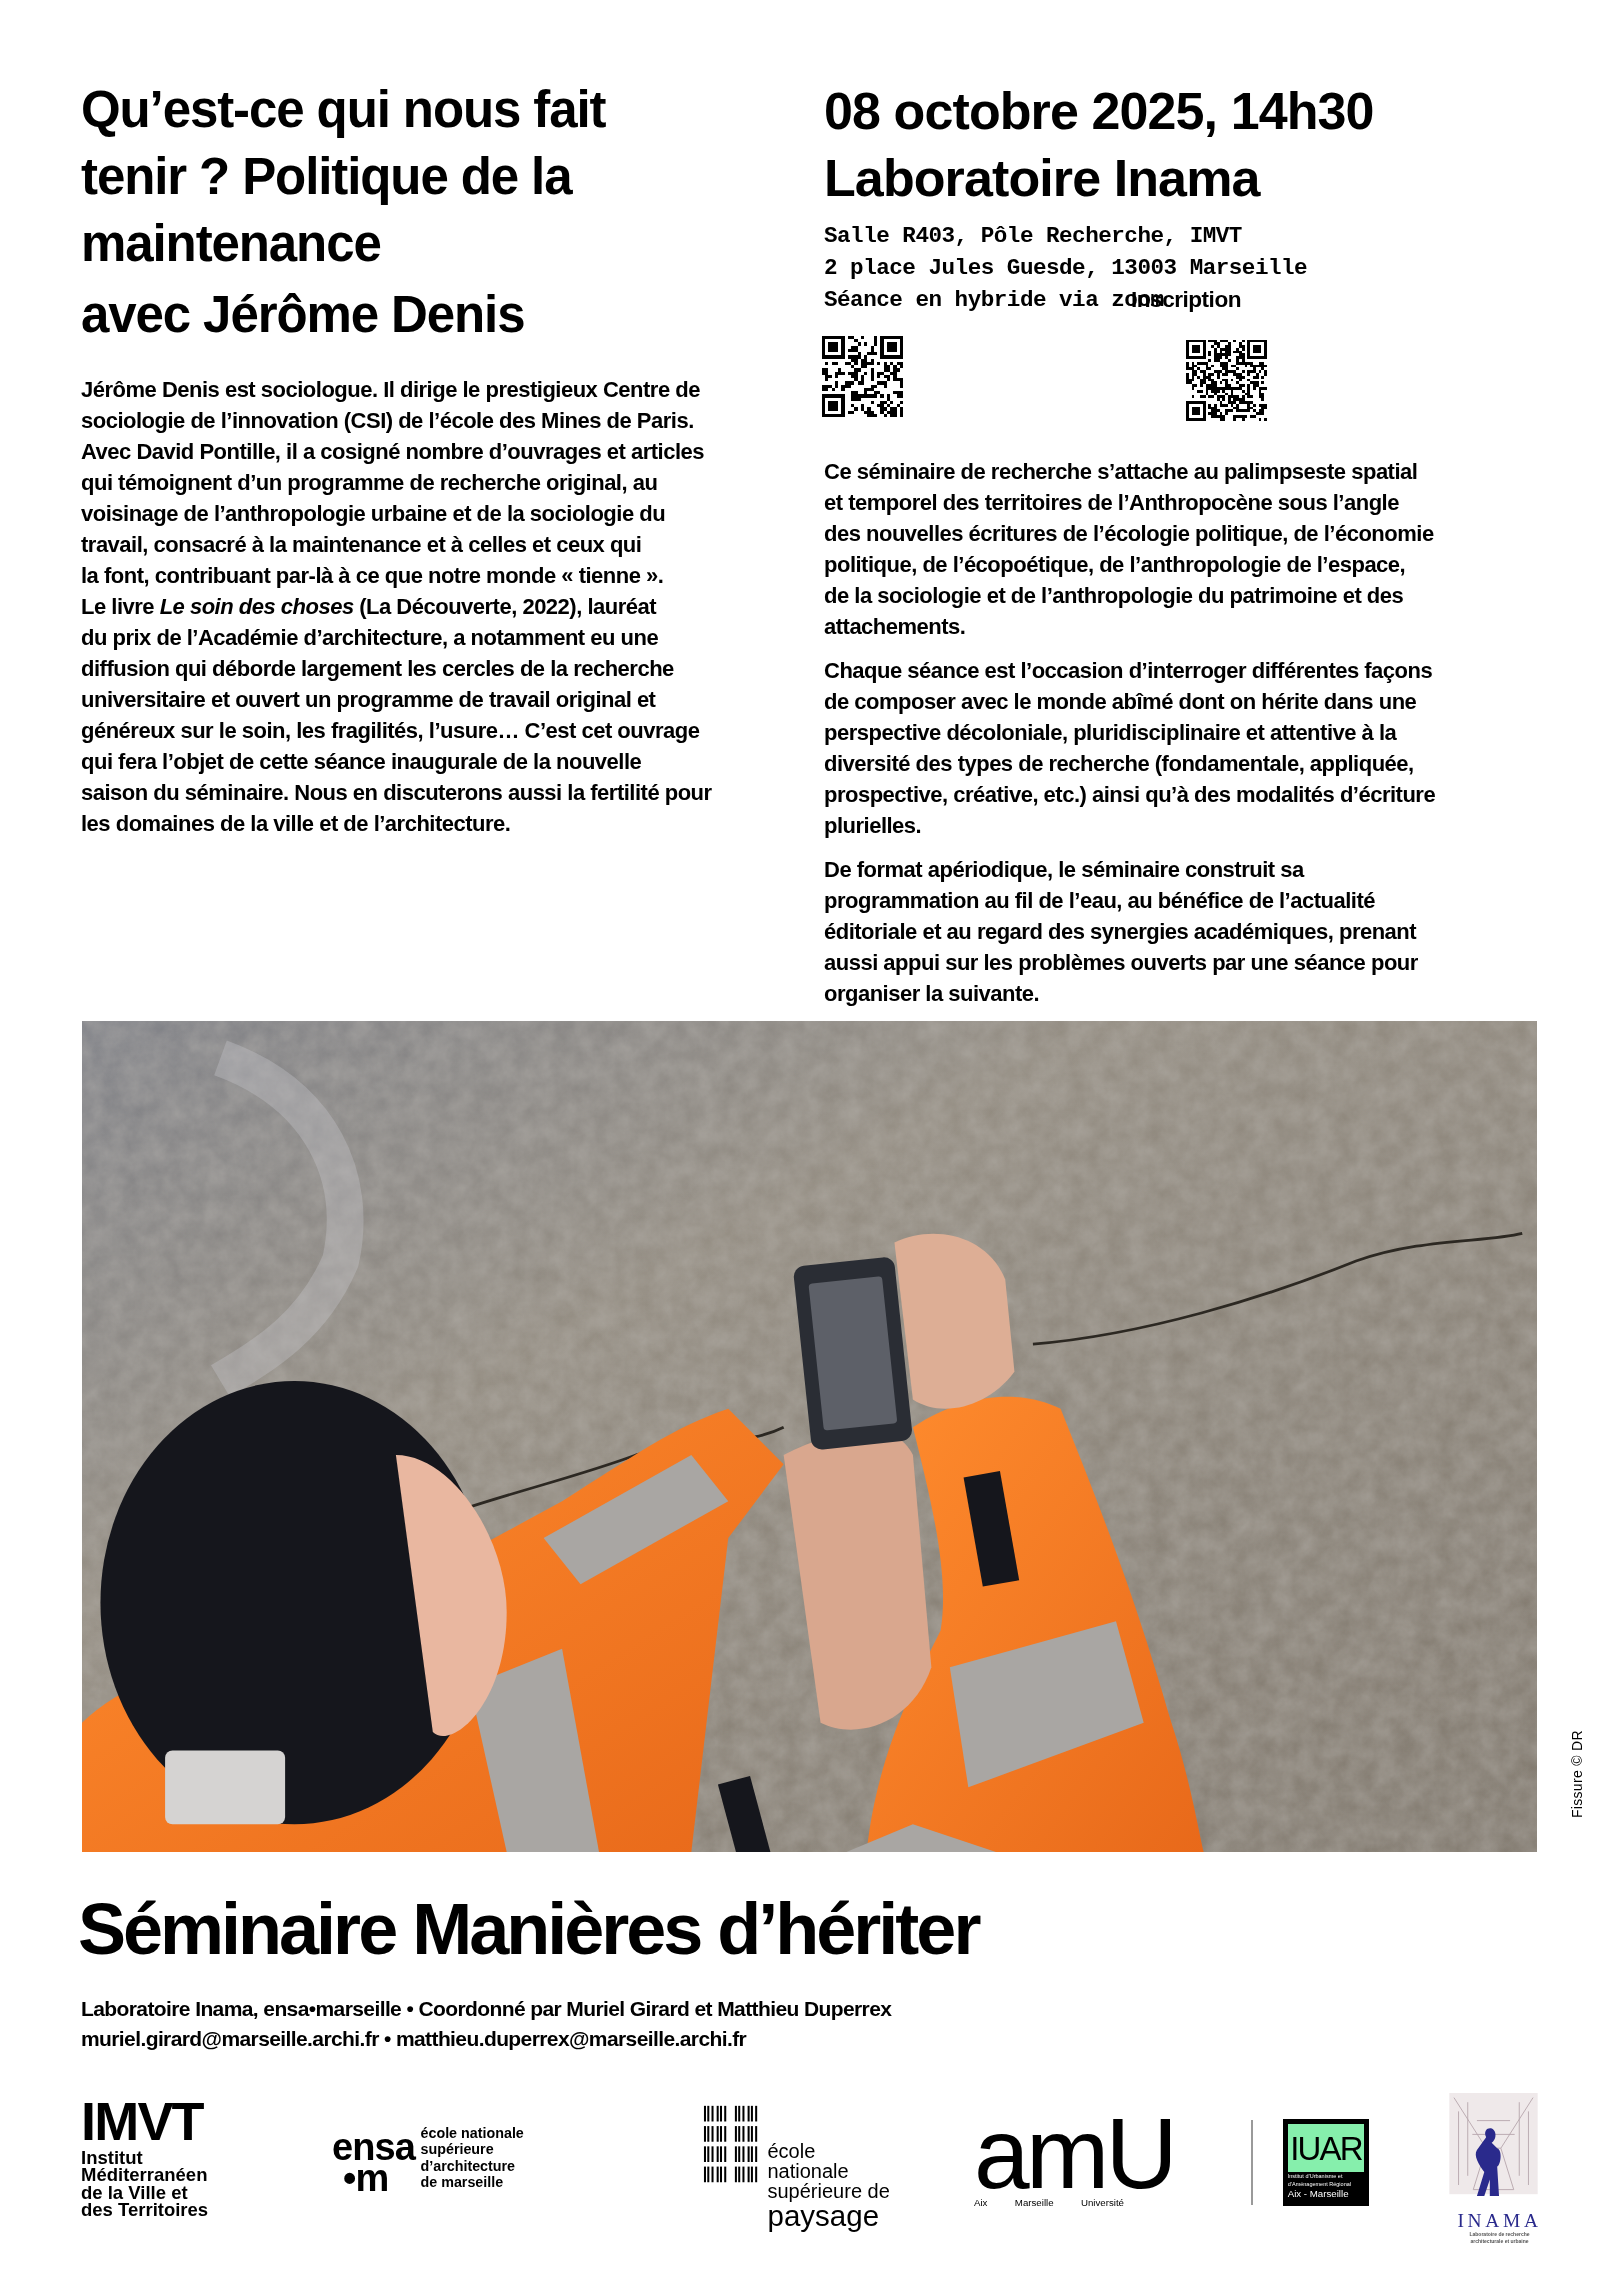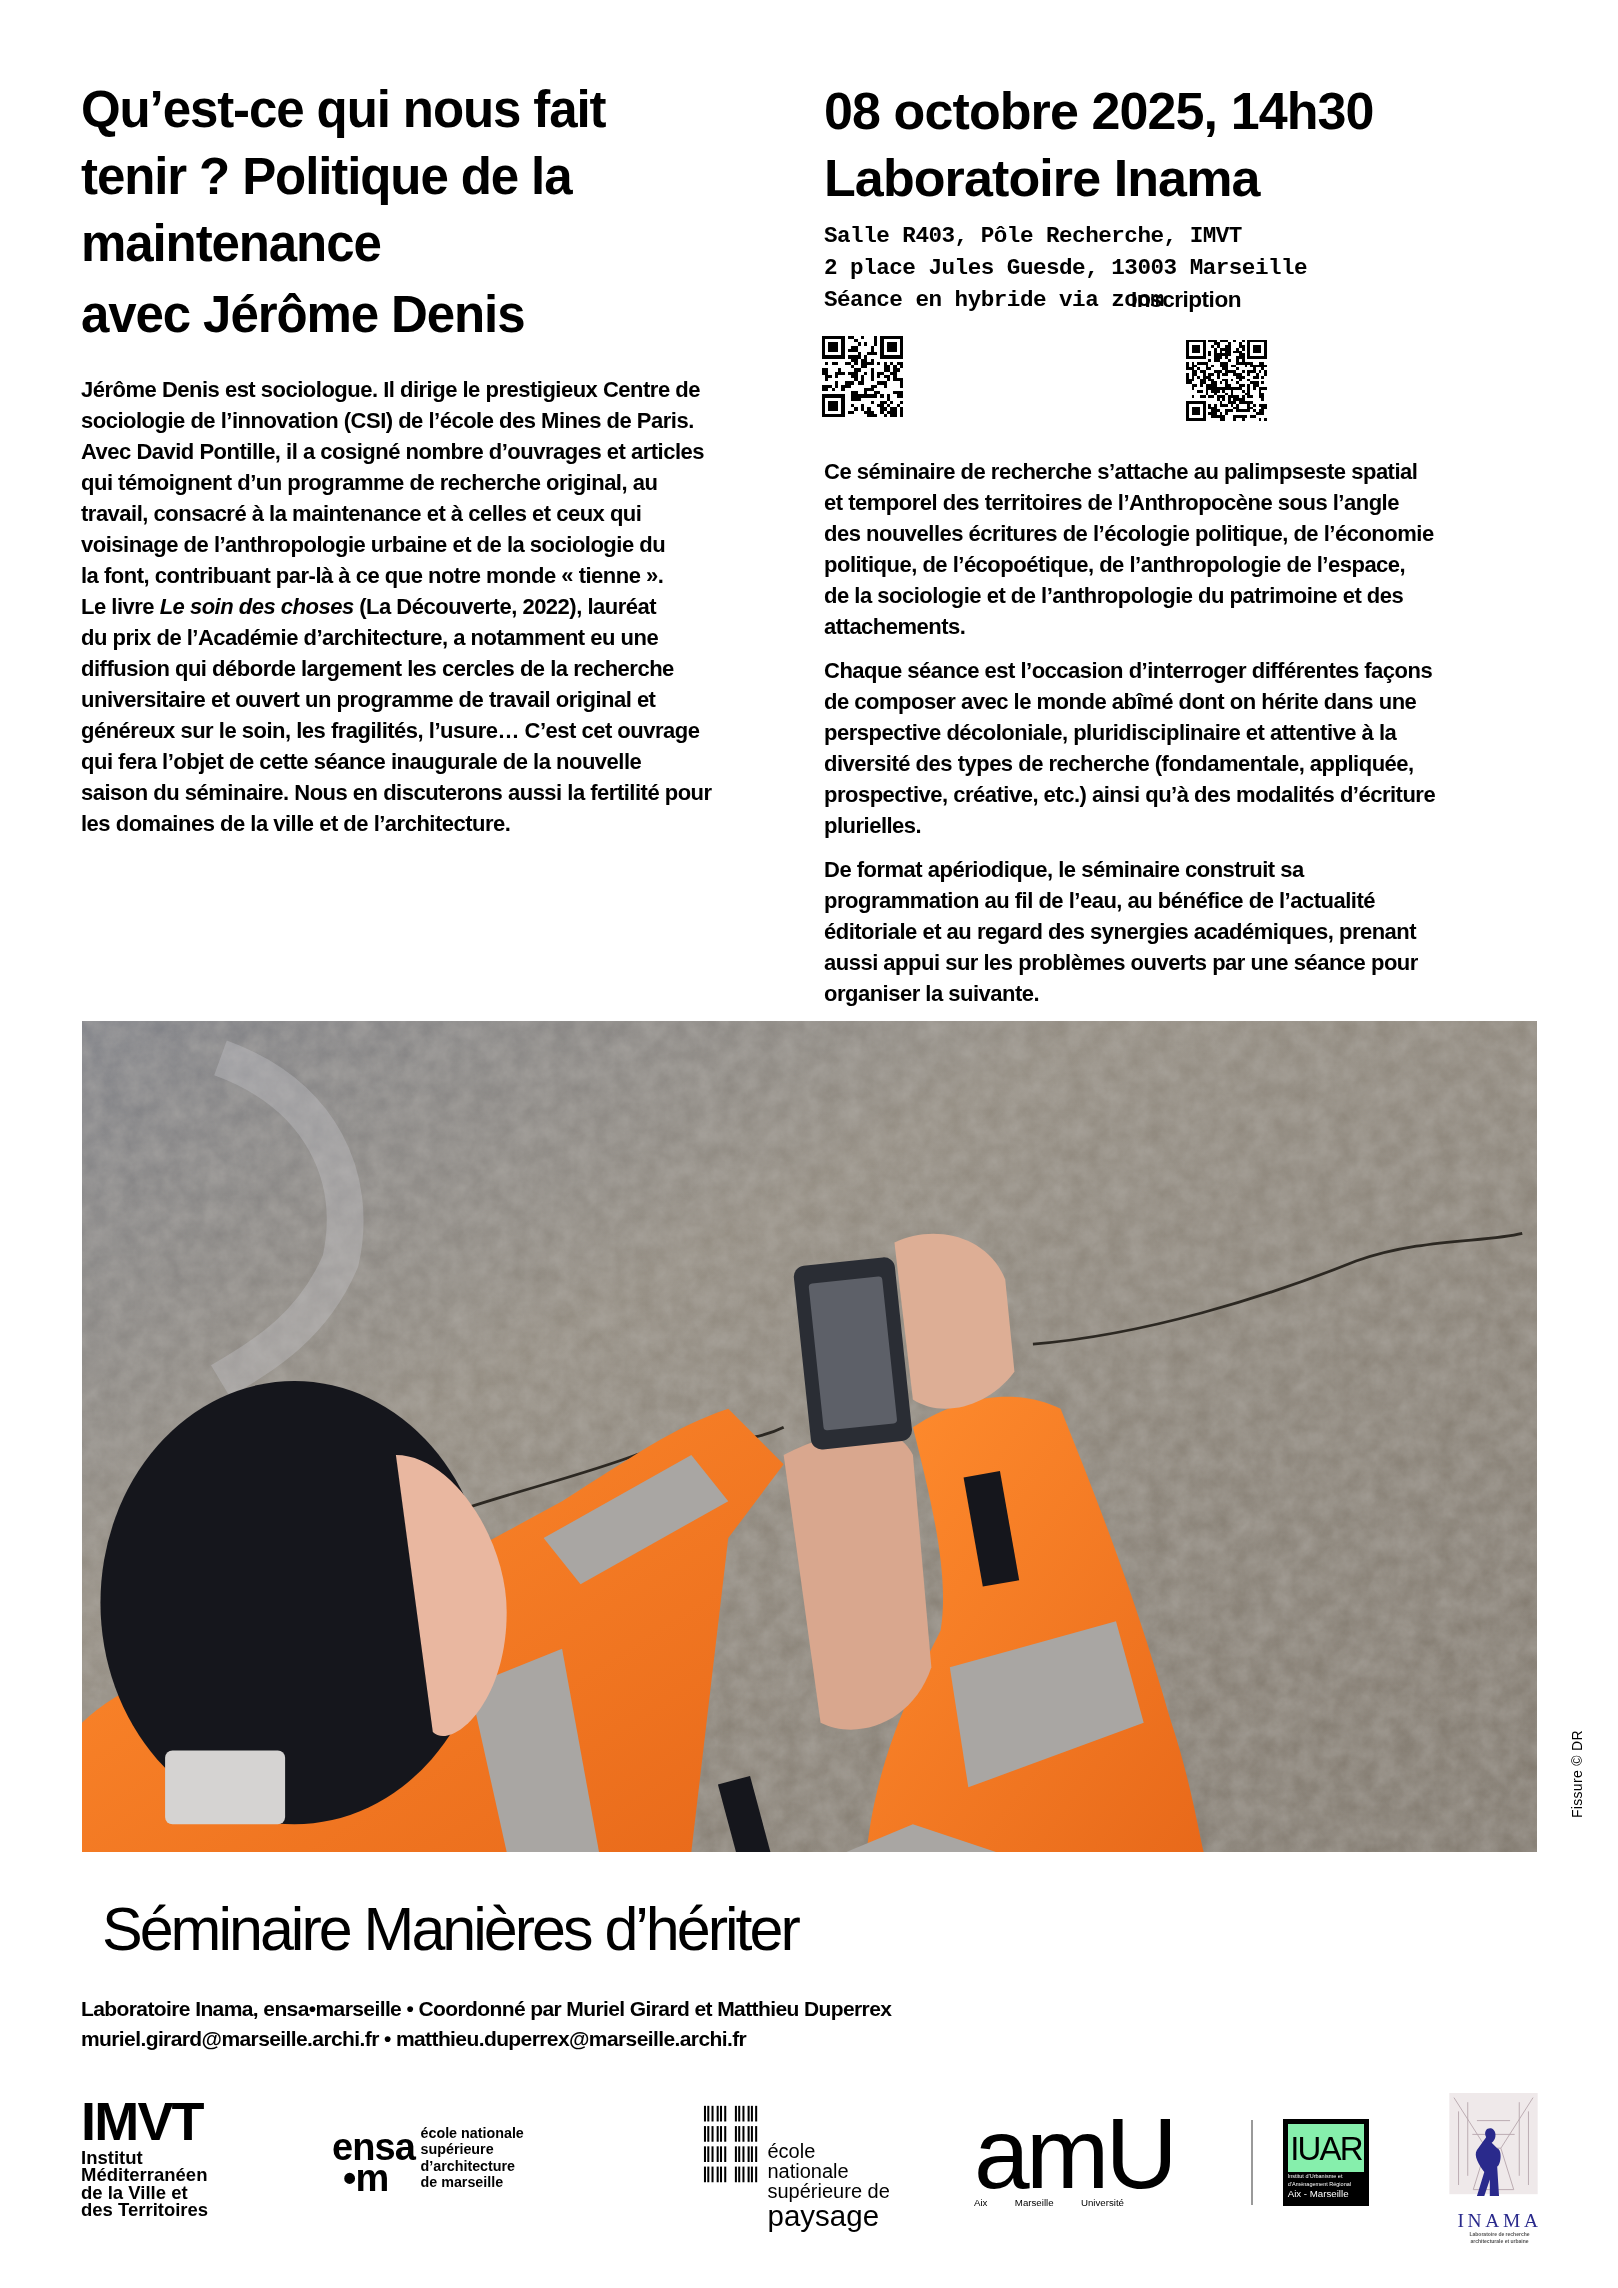--- a/index.html
+++ b/index.html
@@ -15,21 +15,21 @@
   .qr { width:81px; height:89px; }
   .qr svg { width:100%; height:100%; display:block; }
   .body-left { left:81px; top:374px; width:738px; font-size:22px; line-height:31px; font-weight:700; letter-spacing:-0.5px; }
   .body-left div { white-space:nowrap; }
   .body-right { left:824px; top:443px; width:720px; font-size:22px; line-height:31px; font-weight:700; letter-spacing:-0.5px; }
   .body-right p { margin:0 0 13px 0; }
   .body-right div { white-space:nowrap; }
   .photo { left:82px; top:1021px; width:1455px; height:831px; overflow:hidden; background:#8a857e; }
   .photo svg { width:100%; height:100%; display:block; }
   .credit { left:1569px; top:1818px; transform-origin:0 0; transform:rotate(-90deg); font-size:14px; white-space:nowrap; letter-spacing:0.3px; }
-  .seminar-title { left:78px; top:1874px; font-size:61px; line-height:111px; font-weight:400; letter-spacing:-3px; white-space:nowrap;margin-left:24px; }
+  .seminar-title { left:78px; top:1874px; font-size:72px; line-height:111px; font-weight:700; letter-spacing:-3px; white-space:nowrap; }
   .footer-line { left:81px; font-size:21px; line-height:30px; font-weight:700; letter-spacing:-0.6px; white-space:nowrap; }
   .logo { position:absolute; }
   .imvt { left:81px; top:2097px; }
   .imvt .big { font-size:54px; font-weight:700; line-height:48px; letter-spacing:-1.8px; }
   .imvt .small { font-size:18.5px; font-weight:700; line-height:17.5px; margin-top:3.7px; }
   .ensam { left:332px; top:2132px; display:flex; align-items:flex-start; }
   .ensam .mark { font-size:38px; font-weight:700; line-height:31px; letter-spacing:-0.9px; }
   .ensam .mark div:last-child { padding-left:11px; }
   .ensam .txt { font-size:14.3px; font-weight:700; line-height:16.6px; margin-left:5.5px; margin-top:-7.4px; }
   .ensp { left:703px; top:2104px; display:flex; align-items:flex-start; }
@@ -596,22 +596,22 @@
       <rect x="1" y="23" width="5" height="5" fill="#fff"></rect>
       <rect x="2" y="24" width="3" height="3" fill="#000"></rect>
     </svg>
 </div>
 
 <div class="abs body-left">
   <div>Jérôme Denis est sociologue. Il dirige le prestigieux Centre de</div>
   <div>sociologie de l’innovation (CSI) de l’école des Mines de Paris.</div>
   <div>Avec David Pontille, il a cosigné nombre d’ouvrages et articles</div>
   <div>qui témoignent d’un programme de recherche original, au</div>
+  <div>voisinage de l’anthropologie urbaine et de la sociologie du</div>
   <div>travail, consacré à la maintenance et à celles et ceux qui</div>
-  <div>voisinage de l’anthropologie urbaine et de la sociologie du</div>
   <div>la font, contribuant par-là à ce que notre monde « tienne ».</div>
   <div><span>Le livre </span><em>Le soin des choses</em><span> (La Découverte, 2022), lauréat</span></div>
   <div>du prix de l’Académie d’architecture, a notamment eu une</div>
   <div>diffusion qui déborde largement les cercles de la recherche</div>
   <div>universitaire et ouvert un programme de travail original et</div>
   <div>généreux sur le soin, les fragilités, l’usure…  C’est cet ouvrage</div>
   <div>qui fera l’objet de cette séance inaugurale de la nouvelle</div>
   <div>saison du séminaire. Nous en discuterons aussi la fertilité pour</div>
   <div>les domaines de la ville et de l’architecture.</div>
 </div>

